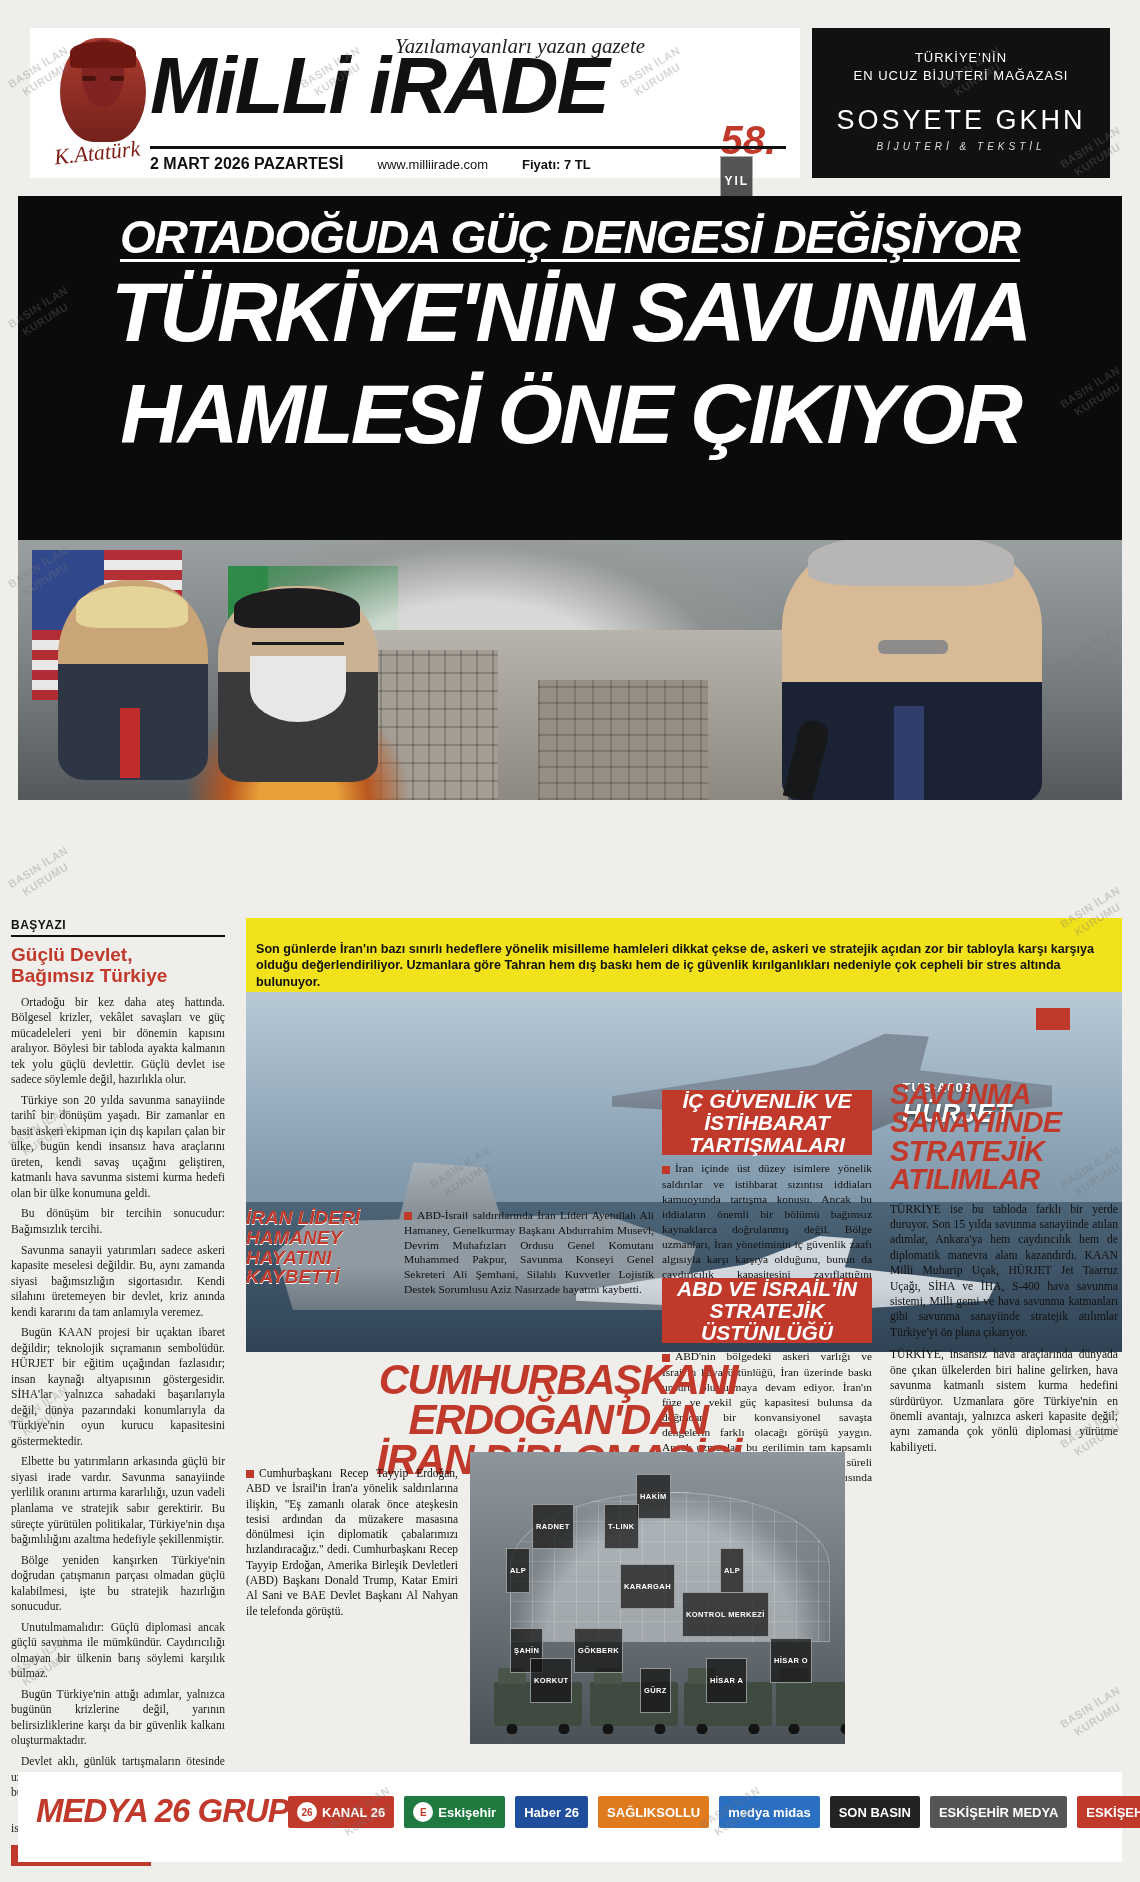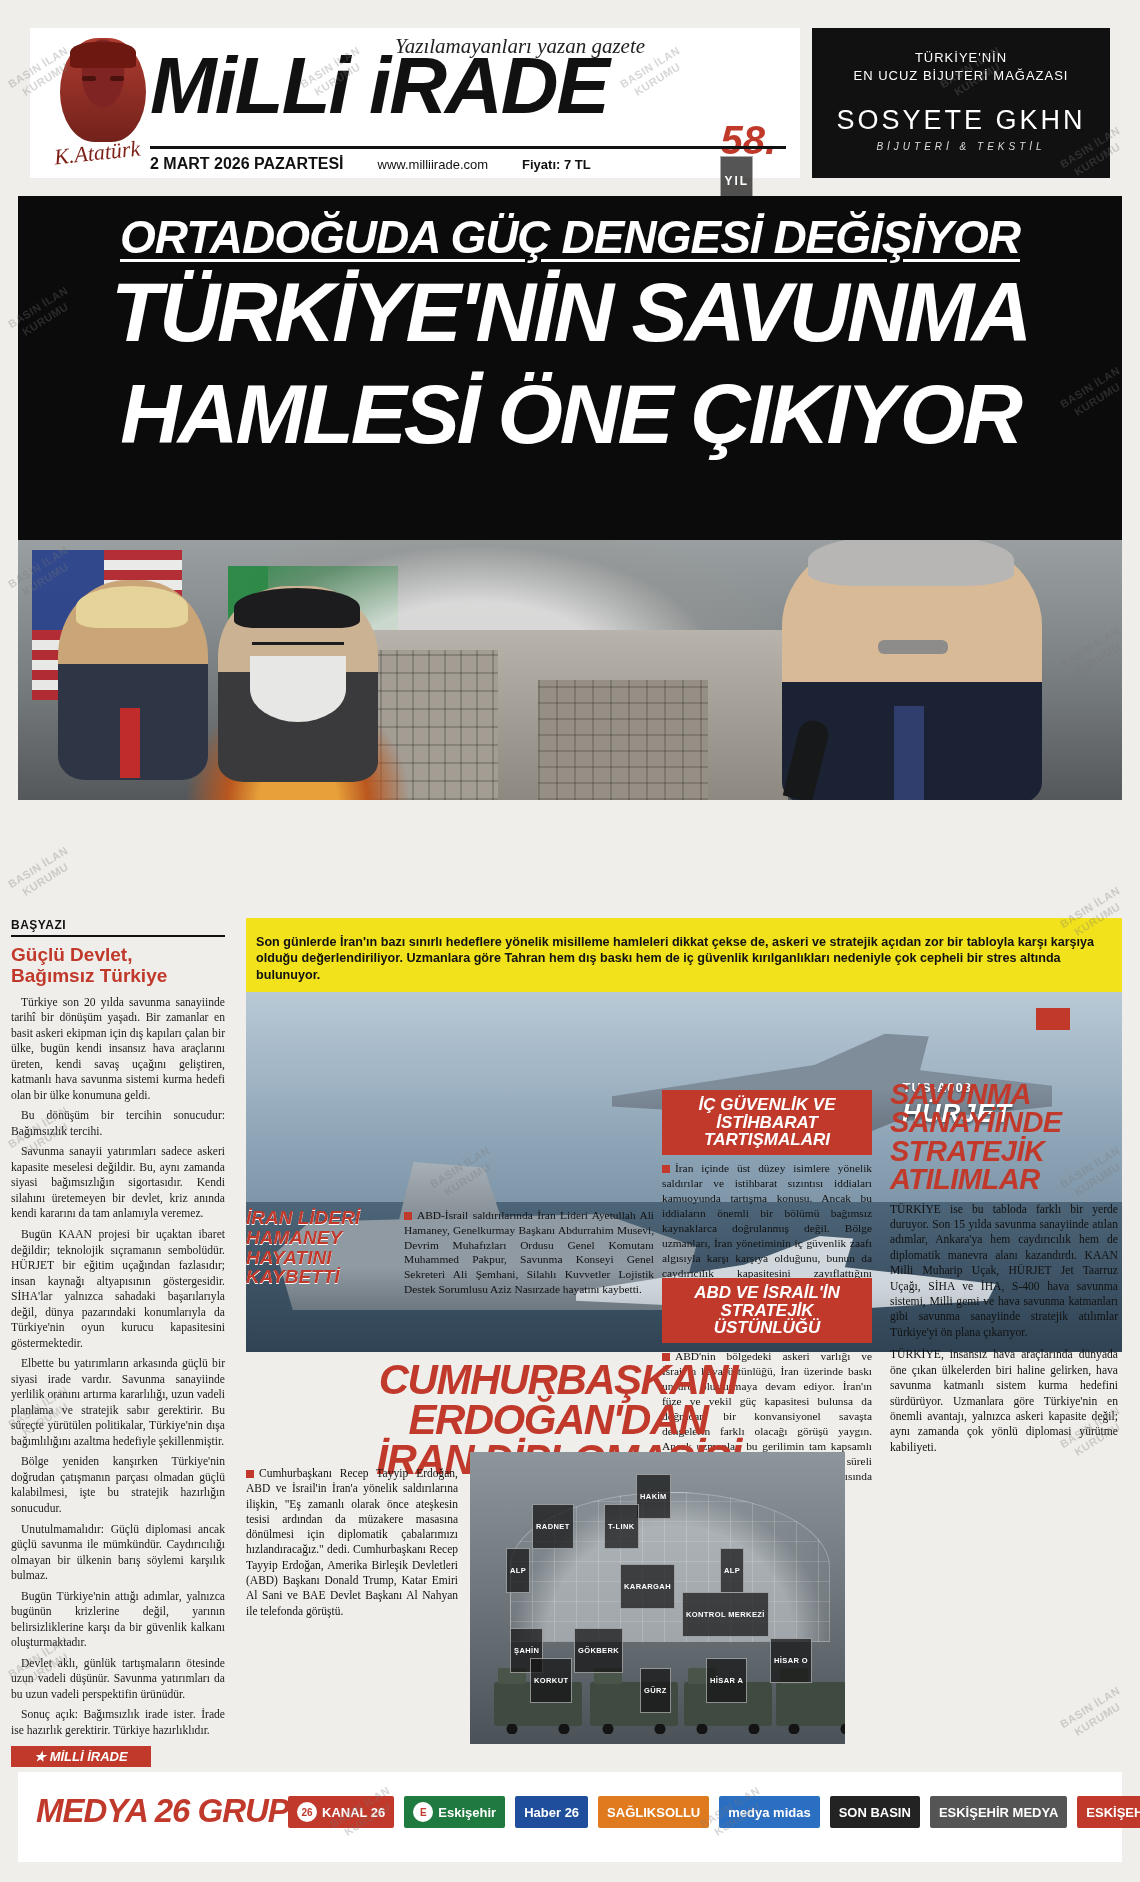--- a/index.html
+++ b/index.html
@@ -185,21 +185,21 @@
   .edit-body p { margin:0 0 5px; text-indent:10px; }
   .edit-logo {
     margin-top:8px; background:#c0392b; color:#fff; font-family:"Liberation Sans", sans-serif;
     font-weight:700; font-size:13px; font-style:italic; text-align:center; padding:3px 0; width:140px;
   }
   .edit-logo .star { color:#fff; }
 
   
   .leadbox {
     position:absolute; left:246px; top:918px; width:876px; min-height:68px;
-    background:#f2e21c; color:#111; padding:16px 10px;
+    background:#f2e21c; color:#111; padding:23px 10px;
     font-family:"Liberation Sans", sans-serif; font-weight:700; font-size:12.6px;
     line-height:1.3;
   }
 
   
   .jetphoto { position:absolute; left:246px; top:992px; width:876px; height:360px; overflow:hidden; background:#9fb3c6; }
   .jp-sky { position:absolute; inset:0; background:linear-gradient(180deg,#b9c9d6 0%,#8fa6b8 40%,#5d7386 100%); }
   .jp-sea { position:absolute; left:0; right:0; bottom:0; height:150px;
     background:linear-gradient(180deg,#4d6578 0%,#2f4354 100%); }
   .jp-ship {
@@ -245,22 +245,22 @@
     background:rgba(255,255,255,.0);
   }
   .bullet:before {
     content:""; display:inline-block; width:8px; height:8px; background:#c0392b;
     margin-right:5px; vertical-align:middle;
   }
 
   
   .redhead {
     background:#c0392b; color:#fff; font-family:"Liberation Sans", sans-serif;
-    font-weight:700; font-style:italic; font-size:17px; line-height:1.04;
-    padding:6px 7px; text-align:center;
+    font-weight:700; font-style:italic; font-size:21px; line-height:1.04;
+    padding:0 7px; text-align:center;
   }
   .col-ic { position:absolute; left:662px; top:1090px; width:210px; }
   .col-ic .body { font-size:11.4px; line-height:1.32; text-align:justify; margin-top:6px; }
   .col-abd { position:absolute; left:662px; top:1278px; width:210px; }
   .col-abd .body { font-size:11.4px; line-height:1.32; text-align:justify; margin-top:6px; }
 
   
   .col-right { position:absolute; left:890px; top:1080px; width:228px; }
   .rc-title {
     color:#c0392b; font-family:"Liberation Sans", sans-serif; font-weight:700;
@@ -394,20 +394,21 @@
   </div>
 
 
   <div class="edit-col">
     <div class="edit-head">BAŞYAZI</div>
     <div class="edit-title">
       <div>Güçlü Devlet,</div>
       <div>Bağımsız Türkiye</div>
     </div>
     <div class="edit-body">
+      <p>Ortadoğu bir kez daha ateş hattında. Bölgesel krizler, vekâlet savaşları ve güç mücadeleleri yeni bir dönemin kapısını aralıyor. Böylesi bir tabloda ayakta kalmanın tek yolu güçlü devlettir. Güçlü devlet ise sadece söylemle değil, hazırlıkla olur.</p>
       <p>Türkiye son 20 yılda savunma sanayiinde tarihî bir dönüşüm yaşadı. Bir zamanlar en basit askeri ekipman için dış kapıları çalan bir ülke, bugün kendi insansız hava araçlarını üreten, kendi savaş uçağını geliştiren, katmanlı hava savunma sistemi kurma hedefi olan bir ülke konumuna geldi.</p>
       <p>Bu dönüşüm bir tercihin sonucudur: Bağımsızlık tercihi.</p>
       <p>Savunma sanayii yatırımları sadece askeri kapasite meselesi değildir. Bu, aynı zamanda siyasi bağımsızlığın sigortasıdır. Kendi silahını üretemeyen bir devlet, kriz anında kendi kararını da tam anlamıyla veremez.</p>
       <p>Bugün KAAN projesi bir uçaktan ibaret değildir; teknolojik sıçramanın sembolüdür. HÜRJET bir eğitim uçağından fazlasıdır; insan kaynağı altyapısının göstergesidir. SİHA'lar yalnızca sahadaki başarılarıyla değil, dünya pazarındaki konumlarıyla da Türkiye'nin oyun kurucu kapasitesini göstermektedir.</p>
       <p>Elbette bu yatırımların arkasında güçlü bir siyasi irade vardır. Savunma sanayiinde yerlilik oranını artırma kararlılığı, uzun vadeli planlama ve stratejik sabır gerektirir. Bu süreçte yürütülen politikalar, Türkiye'nin dışa bağımlılığını azaltma hedefiyle şekillenmiştir.</p>
       <p>Bölge yeniden kanşırken Türkiye'nin doğrudan çatışmanın parçası olmadan güçlü kalabilmesi, işte bu stratejik hazırlığın sonucudur.</p>
       <p>Unutulmamalıdır: Güçlü diplomasi ancak güçlü savunma ile mümkündür. Caydırıcılığı olmayan bir ülkenin barış söylemi karşılık bulmaz.</p>
       <p>Bugün Türkiye'nin attığı adımlar, yalnızca bugünün krizlerine değil, yarının belirsizliklerine karşı da bir güvenlik kalkanı oluşturmaktadır.</p>
       <p>Devlet aklı, günlük tartışmaların ötesinde uzun vadeli düşünür. Savunma yatırımları da bu uzun vadeli perspektifin ürünüdür.</p>
       <p>Sonuç açık: Bağımsızlık irade ister. İrade ise hazırlık gerektirir. Türkiye hazırlıklıdır.</p>

